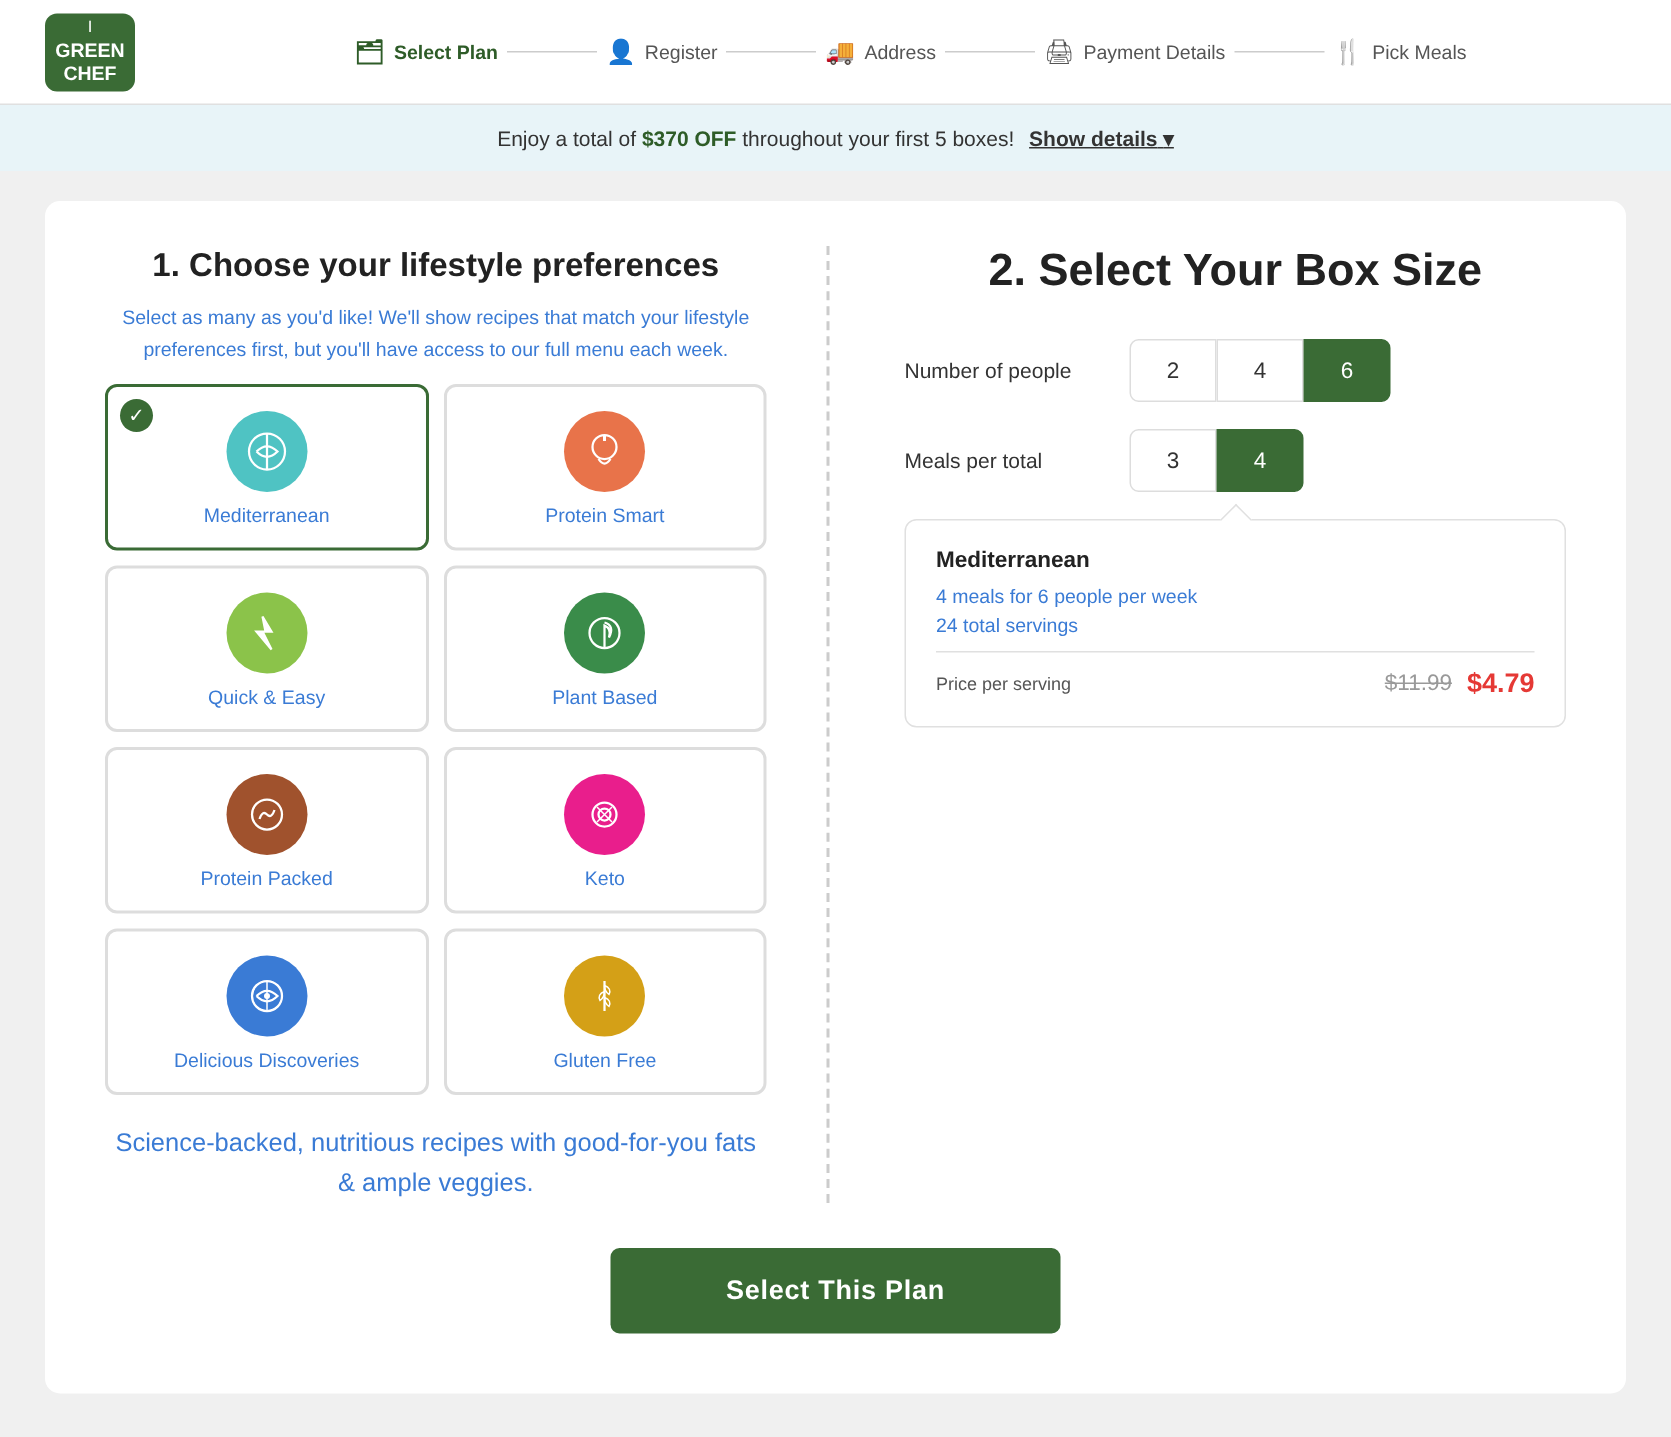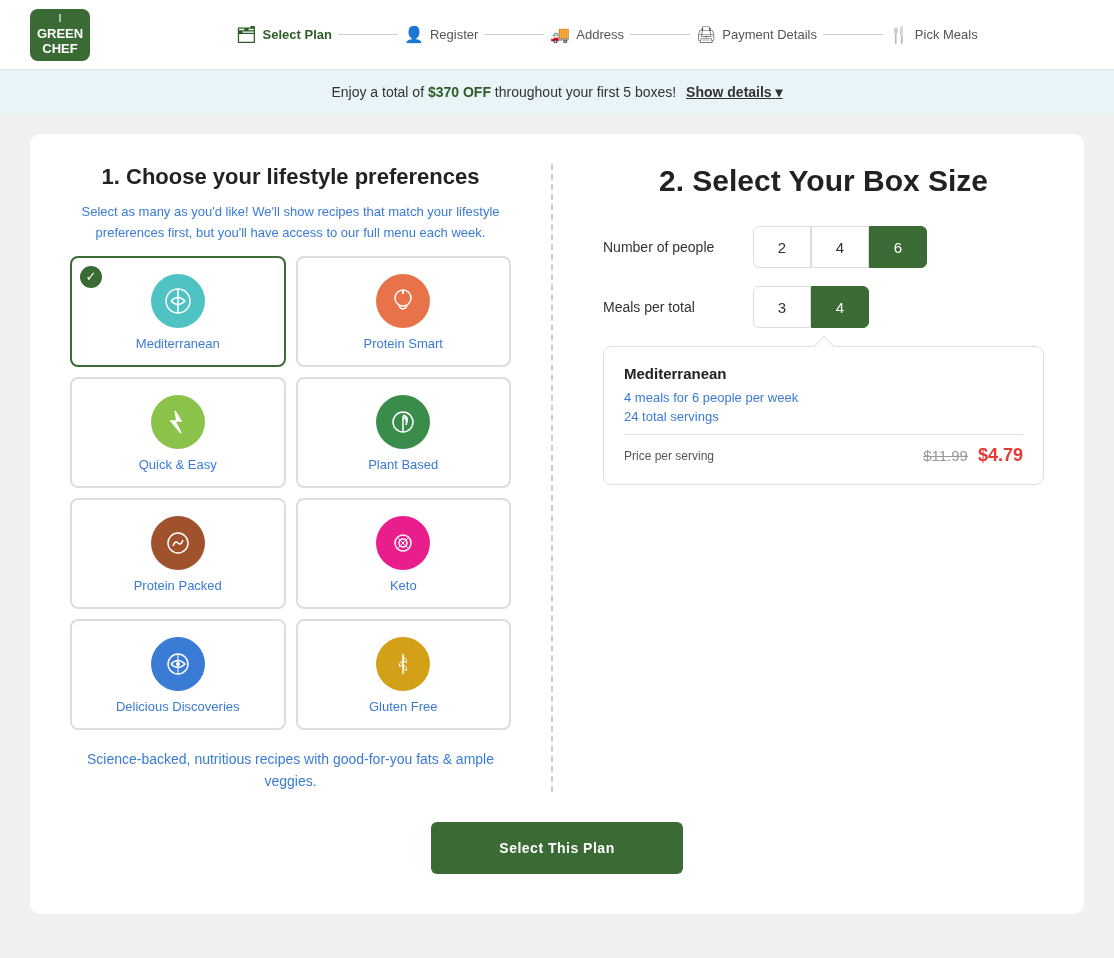--- a/index.html
+++ b/index.html
@@ -183,21 +183,21 @@
     .icon-mediterranean { background: #4fc3c3; }
     .icon-calorie { background: #e8734a; }
     .icon-quick { background: #8bc34a; }
     .icon-plant { background: #3a8c4a; }
     .icon-protein { background: #a0522d; }
     .icon-keto { background: #e91e8c; }
     .icon-delicious { background: #3a7bd5; }
     .icon-gluten { background: #d4a017; }
 
     .bottom-note {
-      font-size: 14px;
+      font-size: 17px;
       color: #555;
       text-align: center;
       margin-top: 18px;
       line-height: 1.6;
     }
     .bottom-note span {
       color: #3a7bd5;
     }
 
     
@@ -305,22 +305,22 @@
     .cta-section {
       text-align: center;
       margin-top: 30px;
     }
     .cta-button {
       background: #3a6b35;
       color: #fff;
       border: none;
       border-radius: 6px;
       padding: 18px 12px;
-      width: 252px;
-      font-size: 14px;
+      width: 300px;
+      font-size: 18px;
       font-weight: bold;
       cursor: pointer;
       letter-spacing: 0.5px;
     }
   </style>
 </head>
 <body>
 
 <div class="header">
   <div class="logo">

